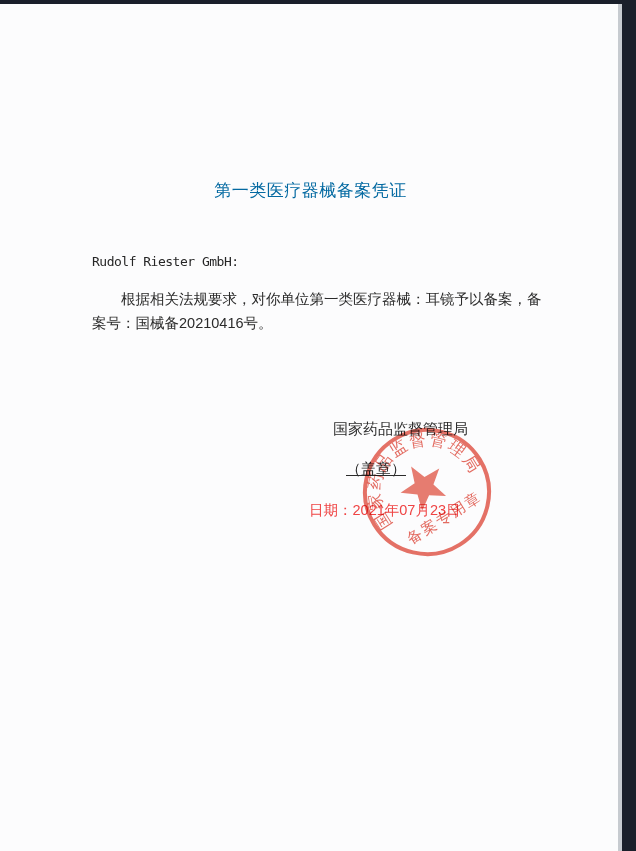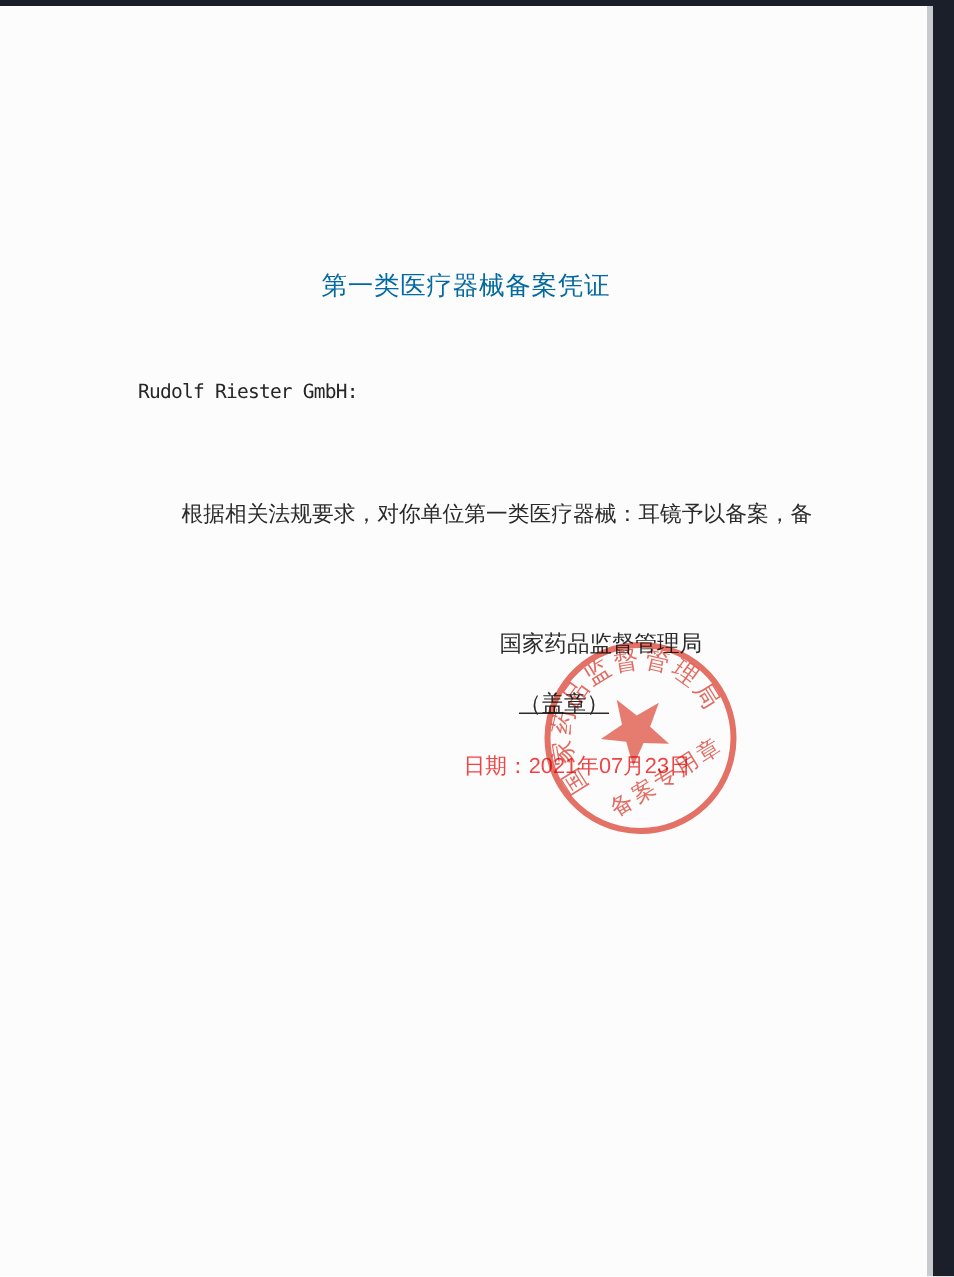--- a/index.html
+++ b/index.html
@@ -58,21 +58,20 @@
     color: #262626;
   }
   .paragraph {
     position: absolute;
     top: 288px;
     left: 92px;
     width: 452px;
     font-size: 14.5px;
     line-height: 23.5px;
     color: #2b2b2b;
-    margin-top: 44px;
   }
   .paragraph .line-1 { text-indent: 29px; }
   .sig-org {
     position: absolute;
     top: 420px;
     left: 333px;
     font-size: 15px;
     color: #2b2b2b;
     z-index: 1;
   }
@@ -112,20 +111,21 @@
   <div class="scan-edge-top"></div>
   <div class="scan-shadow-right"></div>
   <div class="scan-edge-right"></div>
 
   <div class="doc-title">第一类医疗器械备案凭证</div>
 
   <div class="addressee">Rudolf Riester GmbH:</div>
 
   <div class="paragraph">
     <div class="line-1">根据相关法规要求，对你单位第一类医疗器械：耳镜予以备案，备</div>
+    <div class="line-2">案号：国械备20210416号。</div>
   </div>
 
   <div class="sig-org">国家药品监督管理局</div>
   <div class="sig-seal-note">（盖章）</div>
   <div class="sig-date">日期：2021年07月23日</div>
 
   <svg class="seal-stamp" viewBox="0 0 144 144" xmlns="http://www.w3.org/2000/svg">
     <g transform="rotate(-32 72 72)">
       <circle cx="72" cy="72" r="62" fill="none" stroke="#dd3a2b" stroke-width="4" stroke-opacity="0.82"></circle>
       <defs>

